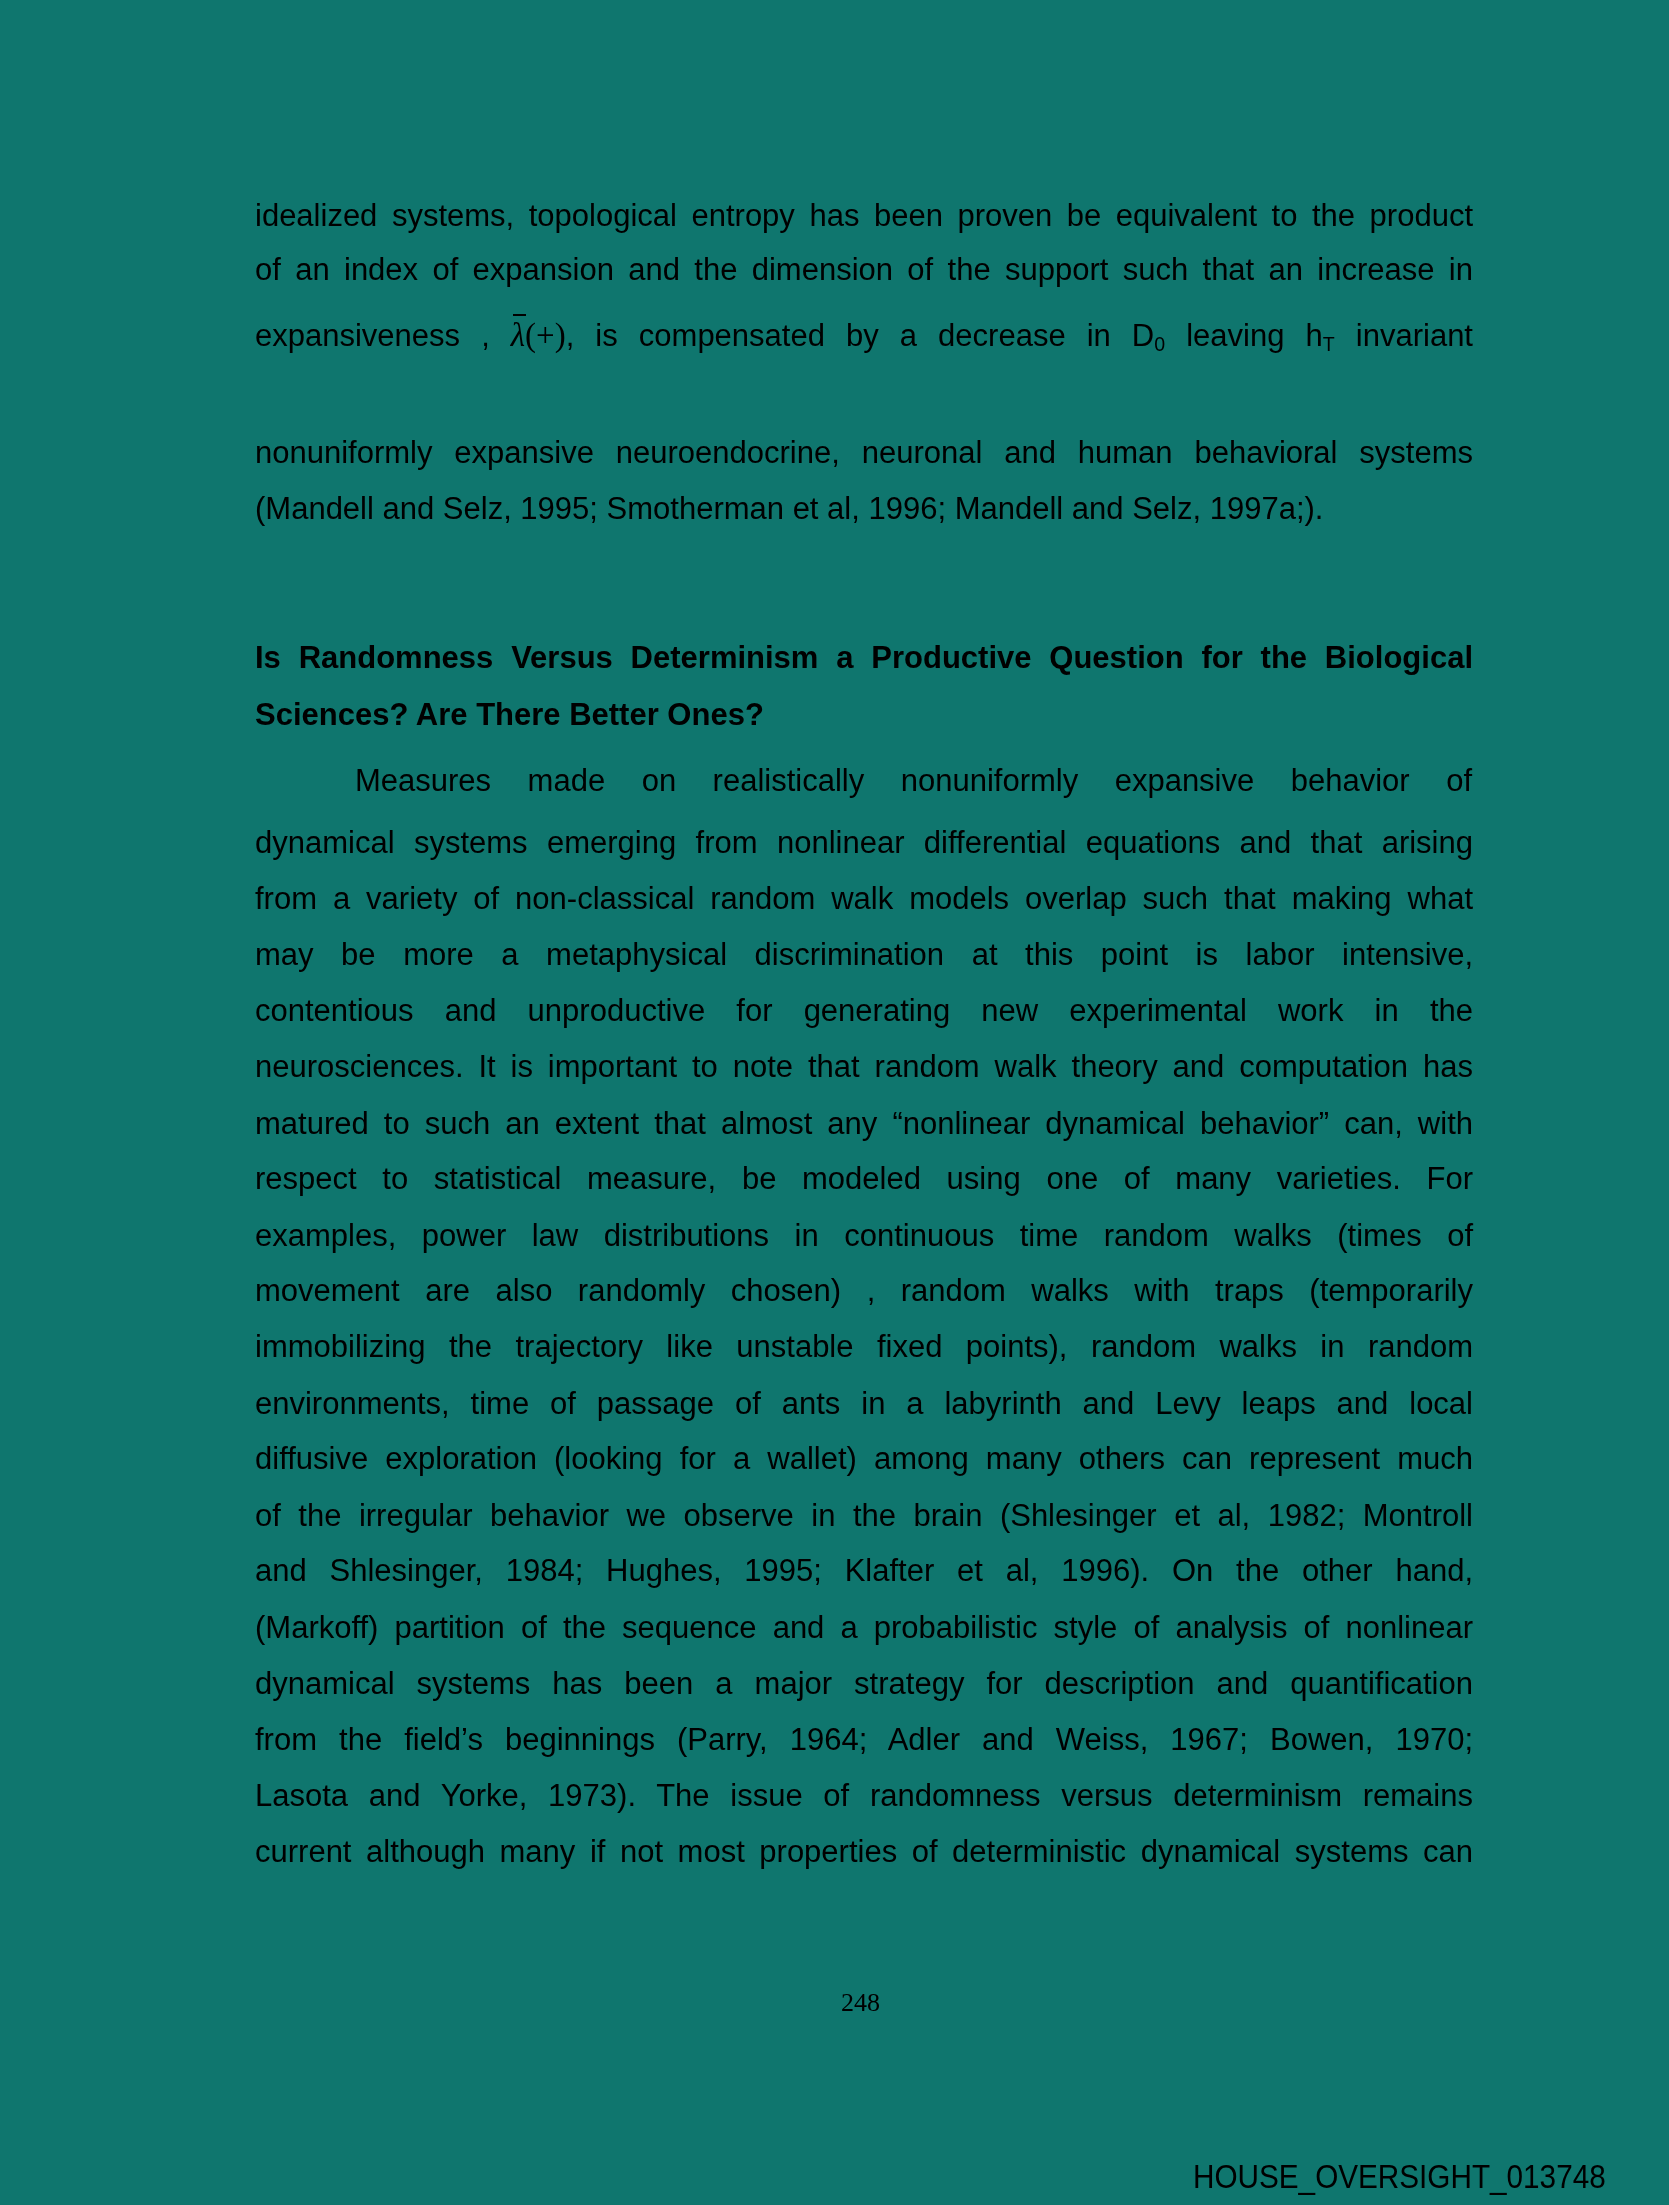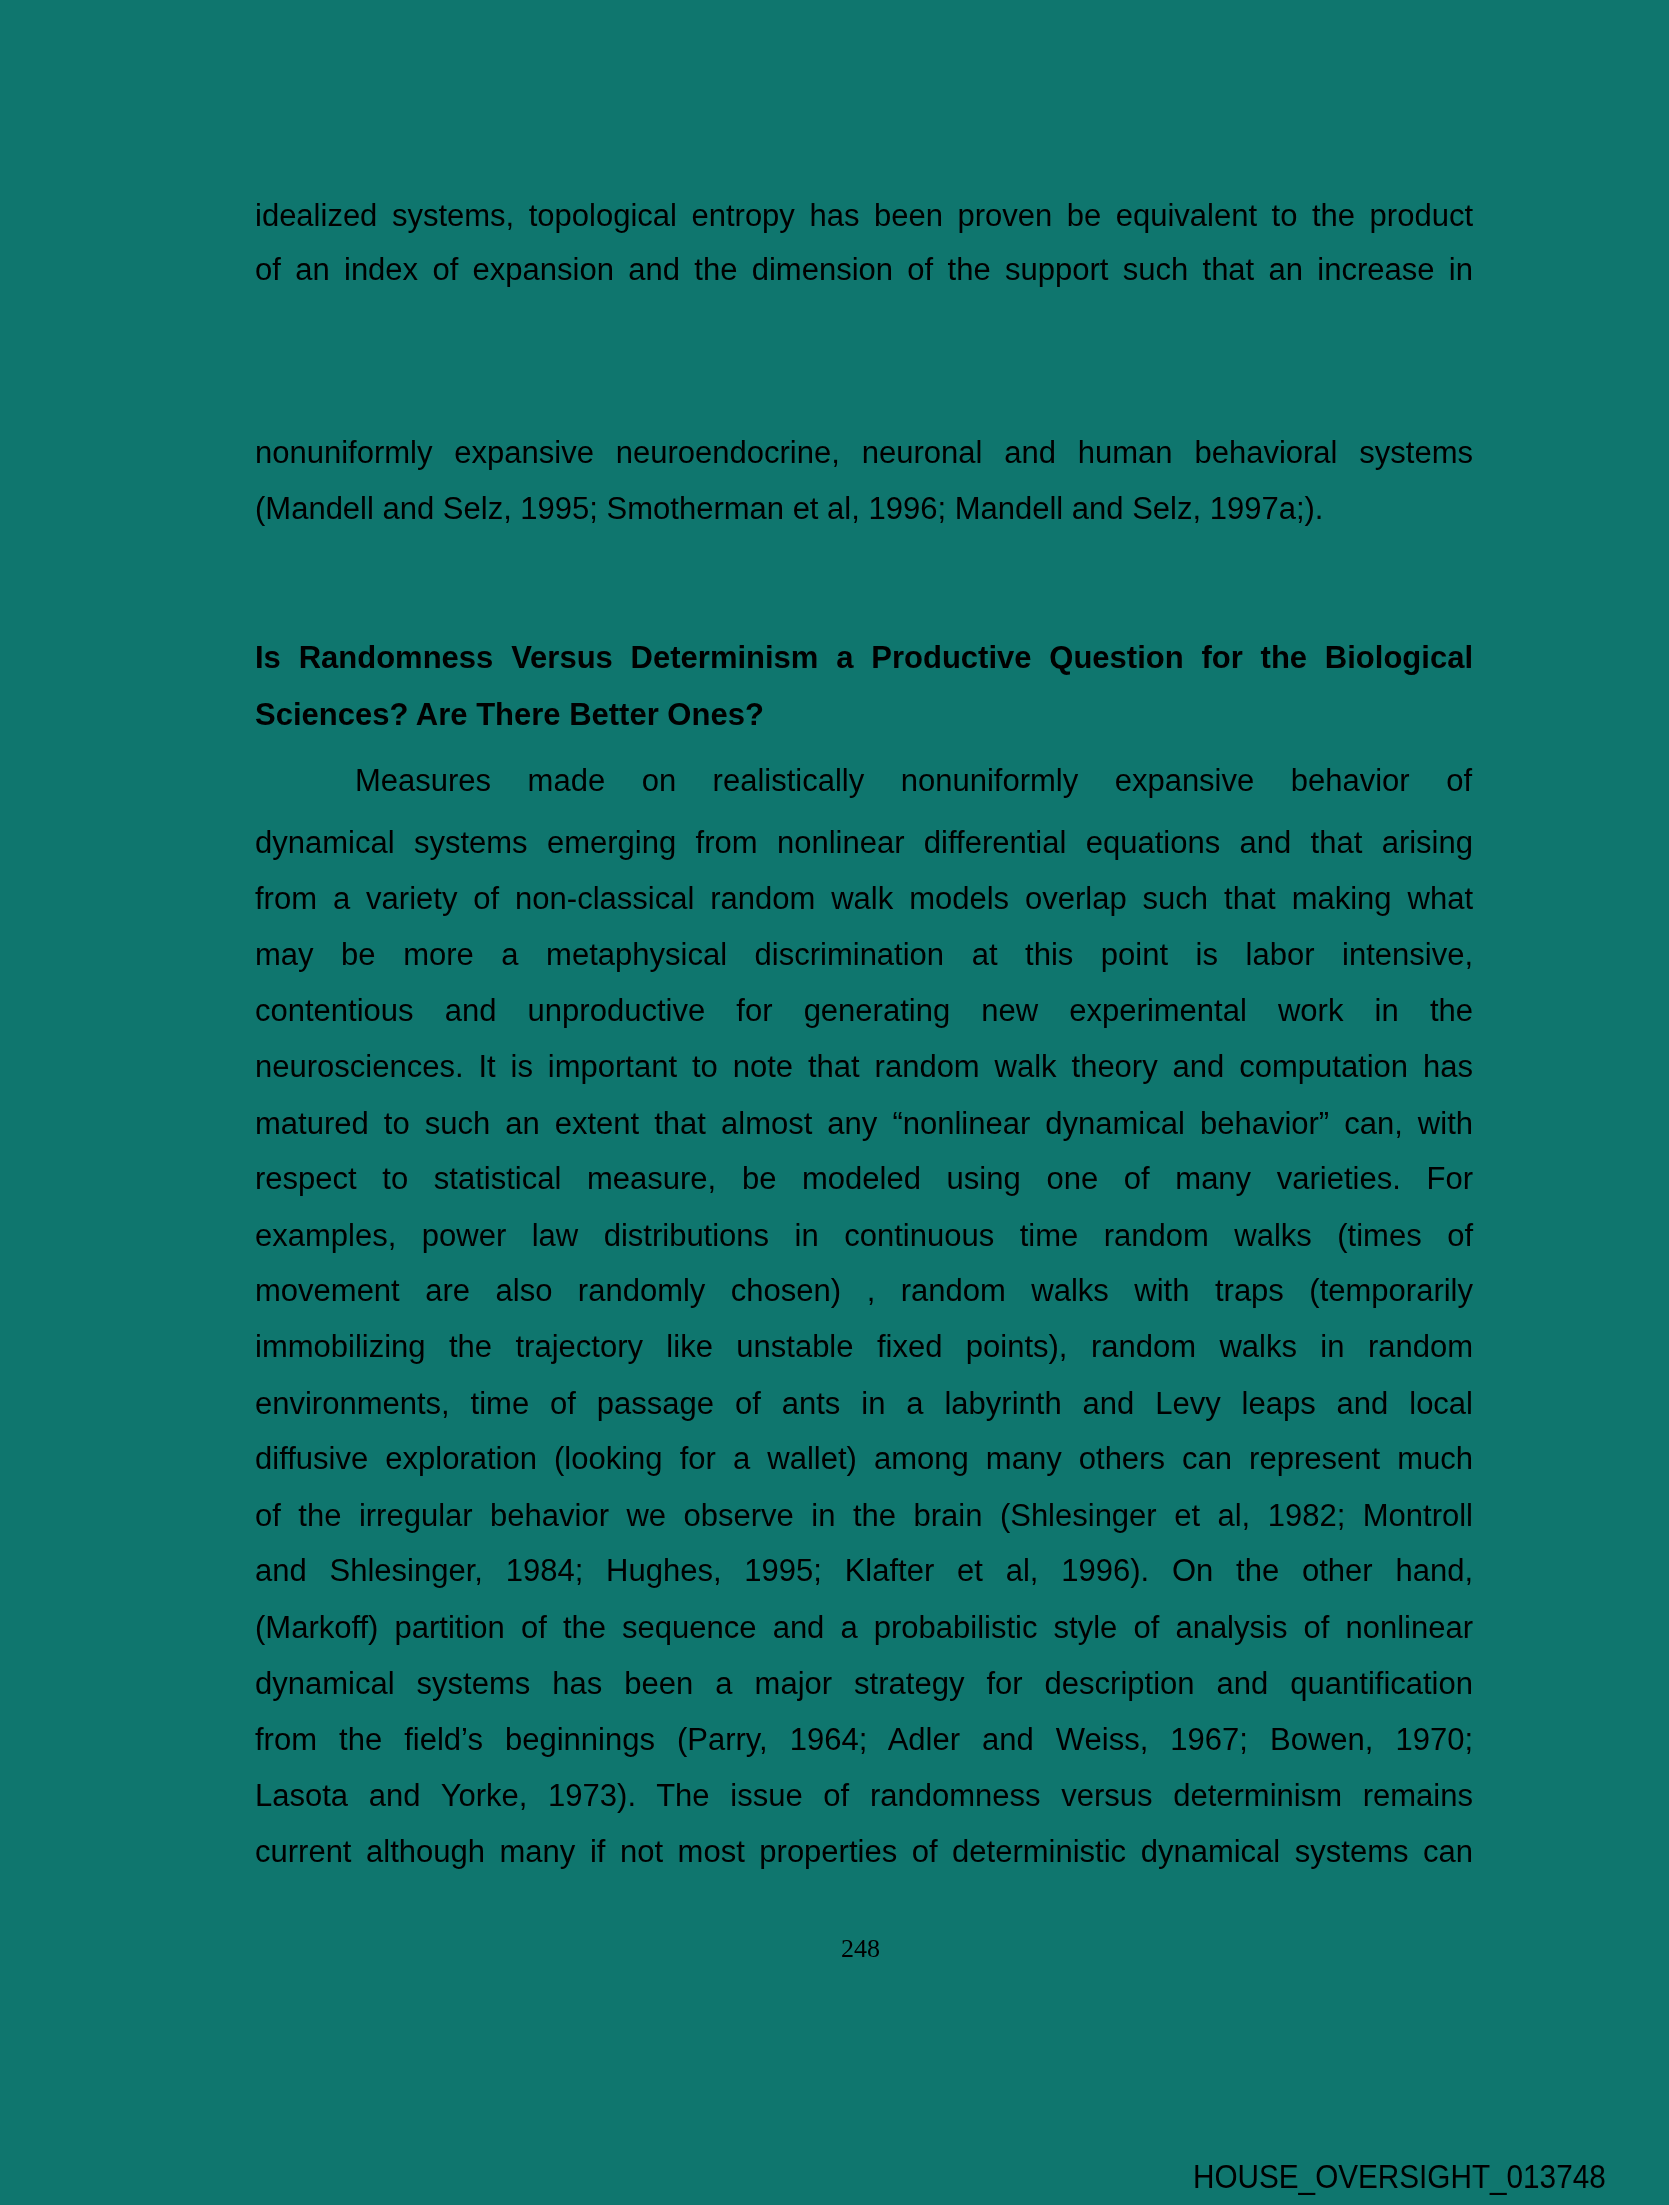--- a/index.html
+++ b/index.html
@@ -65,21 +65,21 @@
     position: absolute;
     left: 2px;
     right: -0.7px;
     top: -2px;
     border-top: 2px solid #000;
   }
   .page-number {
     position: absolute;
     left: 0;
     width: 1669px;
-    top: 1932px;
+    top: 1986px;
     text-align: center;
     font-family: "Liberation Serif", serif;
     font-size: 26px;
     line-height: 33px;
     padding-left: 52px;
     box-sizing: border-box;
   }
   .bates {
     position: absolute;
     left: 1193px;
@@ -92,20 +92,21 @@
     white-space: nowrap;
   }
 </style>
 </head>
 <body>
 
 <div class="page">
 
   <div class="line" style="top:196px">idealized systems, topological entropy has been proven be equivalent to the product</div>
   <div class="line" style="top:250px">of an index of expansion and the dimension of the support such that an increase in</div>
+  <div class="line" style="top:316px"><span>expansiveness ,</span> <span class="math"><span class="lambda">λ</span><span>(+)</span></span><span>, is compensated by a decrease in D</span><span class="sub">0</span><span> leaving h</span><span class="sub">T</span><span> invariant</span></div>
   <div class="line" style="top:433px">nonuniformly expansive neuroendocrine, neuronal and human behavioral systems</div>
   <div class="line last" style="top:489px">(Mandell and Selz, 1995; Smotherman et al, 1996; Mandell and Selz, 1997a;).</div>
 
   <div class="line heading" style="top:638px">Is Randomness Versus Determinism a Productive Question for the Biological</div>
   <div class="line heading last" style="top:695px">Sciences? Are There Better Ones?</div>
 
   <div id="paragraph-2">
       <div class="line indent" style="top: 761px;">Measures made on realistically nonuniformly expansive behavior of</div>
       <div class="line" style="top: 823px;">dynamical systems emerging from nonlinear differential equations and that arising</div>
       <div class="line" style="top: 879px;">from a variety of non-classical random walk models overlap such that making what</div>

